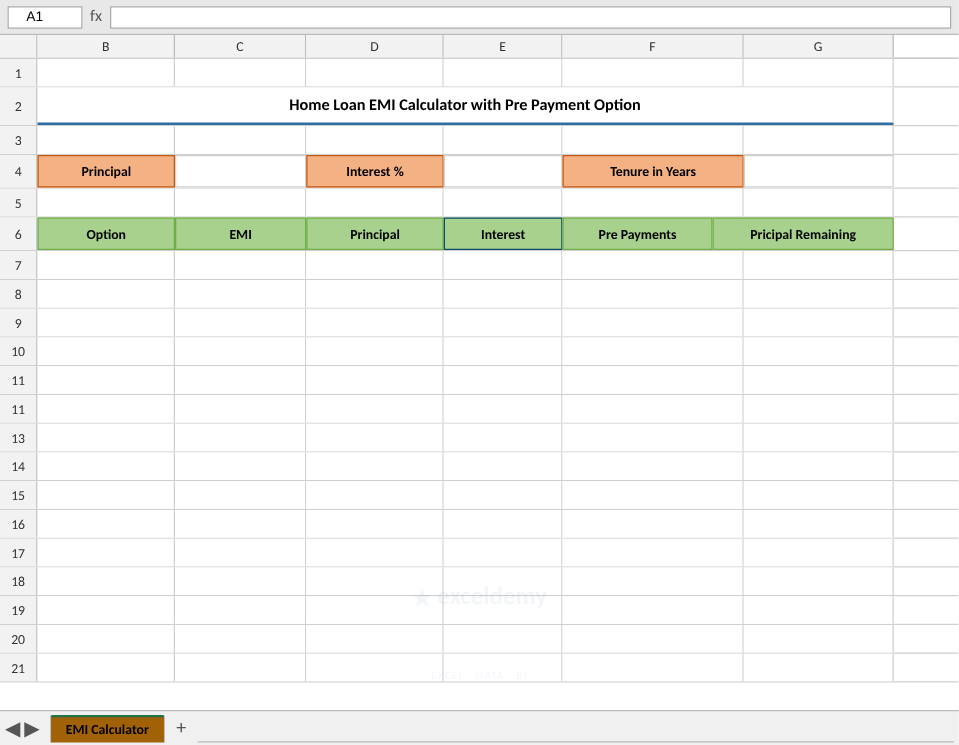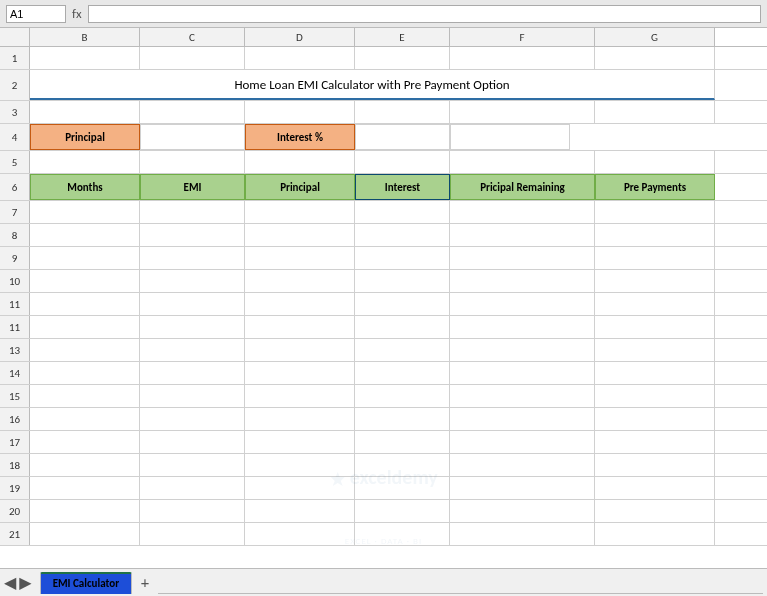--- a/index.html
+++ b/index.html
@@ -27,21 +27,21 @@
       align-items: center;
       padding: 0 6px;
       gap: 4px;
     }
     .name-box {
       width: 60px;
       height: 18px;
       border: 1px solid #aaa;
       background: #fff;
       font-size: 11px;
-      padding: 0 3px;
+      padding: 0 14px;
     }
     .formula-bar {
       flex: 1;
       height: 18px;
       border: 1px solid #aaa;
       background: #fff;
       font-size: 11px;
       padding: 0 3px;
     }
     
@@ -101,21 +101,21 @@
       display: flex;
       align-items: center;
       padding: 0 4px;
       font-size: 11px;
       background: #fff;
       overflow: hidden;
       white-space: nowrap;
     }
     
     .title-cell {
-      font-weight: normal;
+      font-weight: bold;
       font-size: 13px;
       justify-content: center;
     }
     .title-underline {
       border-bottom: 2px solid #2e6da4;
     }
     
     .header-salmon {
       background: #f4b183;
       font-weight: bold;
@@ -152,21 +152,21 @@
       background: #fff;
       border: 1px solid #bbb;
       border-bottom: none;
       font-size: 11px;
       display: flex;
       align-items: center;
       cursor: pointer;
       border-radius: 2px 2px 0 0;
     }
     .sheet-tab.active {
-      background: #1d4ed8;
+      background: #a16207;
       border-top: 2px solid #217346;
       font-weight: bold;
     }
     .add-sheet {
       width: 22px;
       height: 22px;
       display: flex;
       align-items: center;
       justify-content: center;
       font-size: 16px;
@@ -241,41 +241,42 @@
         <div class="cell col-f"></div>
         <div class="cell col-g"></div>
       </div>
 
       <div class="grid-row row-h26">
         <div class="row-num">4</div>
         <div class="cell col-b header-salmon" style="border:1px solid #c55a11;">Principal</div>
         <div class="cell col-c" style="border:1px solid #d0d0d0;"></div>
         <div class="cell col-d header-salmon" style="border:1px solid #c55a11;">Interest %</div>
         <div class="cell col-e" style="border:1px solid #d0d0d0;"></div>
+        <div class="cell col-f header-salmon" style="border:1px solid #c55a11;">Tenure in Years</div>
         <div class="cell col-g" style="border:1px solid #d0d0d0;"></div>
       </div>
 
       <div class="grid-row">
         <div class="row-num">5</div>
         <div class="cell col-b"></div>
         <div class="cell col-c"></div>
         <div class="cell col-d"></div>
         <div class="cell col-e"></div>
         <div class="cell col-f"></div>
         <div class="cell col-g"></div>
       </div>
 
       <div class="grid-row row-h26">
         <div class="row-num">6</div>
-        <div class="cell col-b header-green" style="border:1px solid #70ad47;">Months</div>
+        <div class="cell col-b header-green" style="border:1px solid #70ad47;">Option</div>
         <div class="cell col-c header-green" style="border:1px solid #70ad47;">EMI</div>
         <div class="cell col-d header-green" style="border:1px solid #70ad47;">Principal</div>
         <div class="cell col-e header-green" style="border:1px solid #0c4a6e;">Interest</div>
+        <div class="cell col-g header-green" style="border:1px solid #70ad47;">Pre Payments</div>
         <div class="cell col-f header-green" style="border:1px solid #70ad47;">Pricipal Remaining</div>
-        <div class="cell col-g header-green" style="border:1px solid #70ad47;">Pre Payments</div>
       </div>
 
       <div class="grid-row">
         <div class="row-num">7</div>
         <div class="cell col-b"></div>
         <div class="cell col-c"></div>
         <div class="cell col-d"></div>
         <div class="cell col-e"></div>
         <div class="cell col-f"></div>
         <div class="cell col-g"></div>

